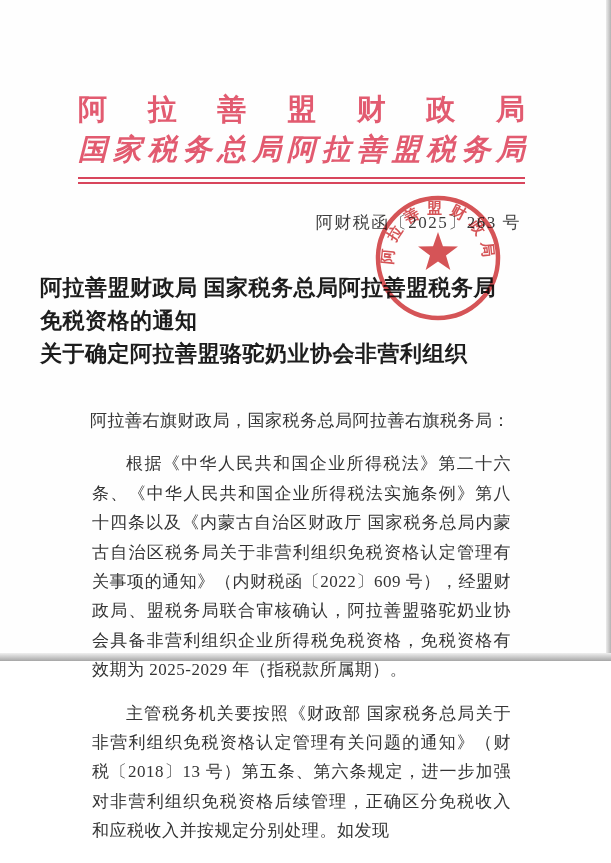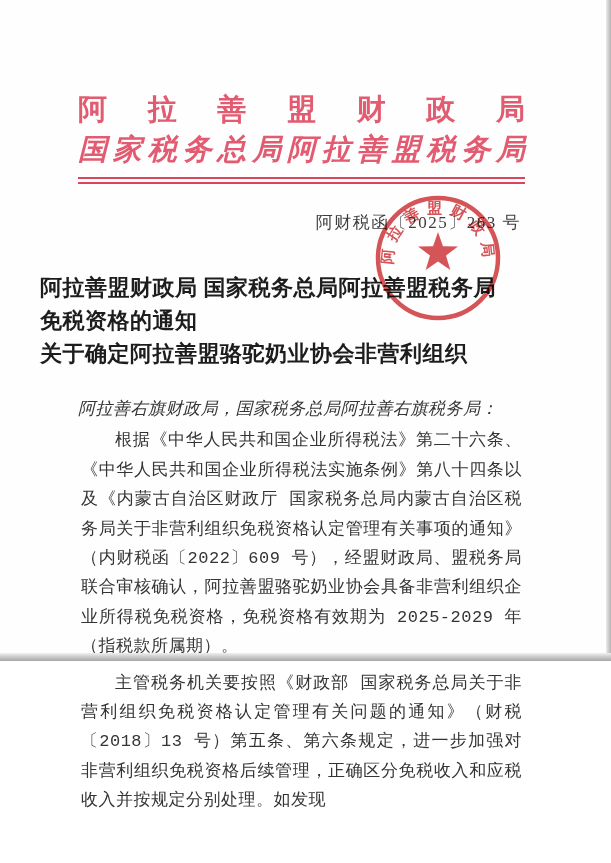--- a/index.html
+++ b/index.html
@@ -73,25 +73,24 @@
   .body-text {
     position: absolute;
     left: 78px; top: 394px;
     width: 447px;
     font-size: 17px;
     line-height: 29.4px;
     color: #343434;
     text-align: justify;
     letter-spacing: 0.5px;
   }
-  .salutation { margin: 0; font-style: italic; }
+  .salutation { margin: 12px; }
   .para {
-    margin: 3px;
+    margin: 14px;
     text-indent: 2em;
-    font-family: Liberation Mono, monospace;
   }
   .para.second { margin-top: 7px; }
   
   .seal {
     position: absolute;
     left: 371px; top: 192px;
     width: 136px; height: 142px;
     mix-blend-mode: multiply;
     opacity: 0.88;
   }

